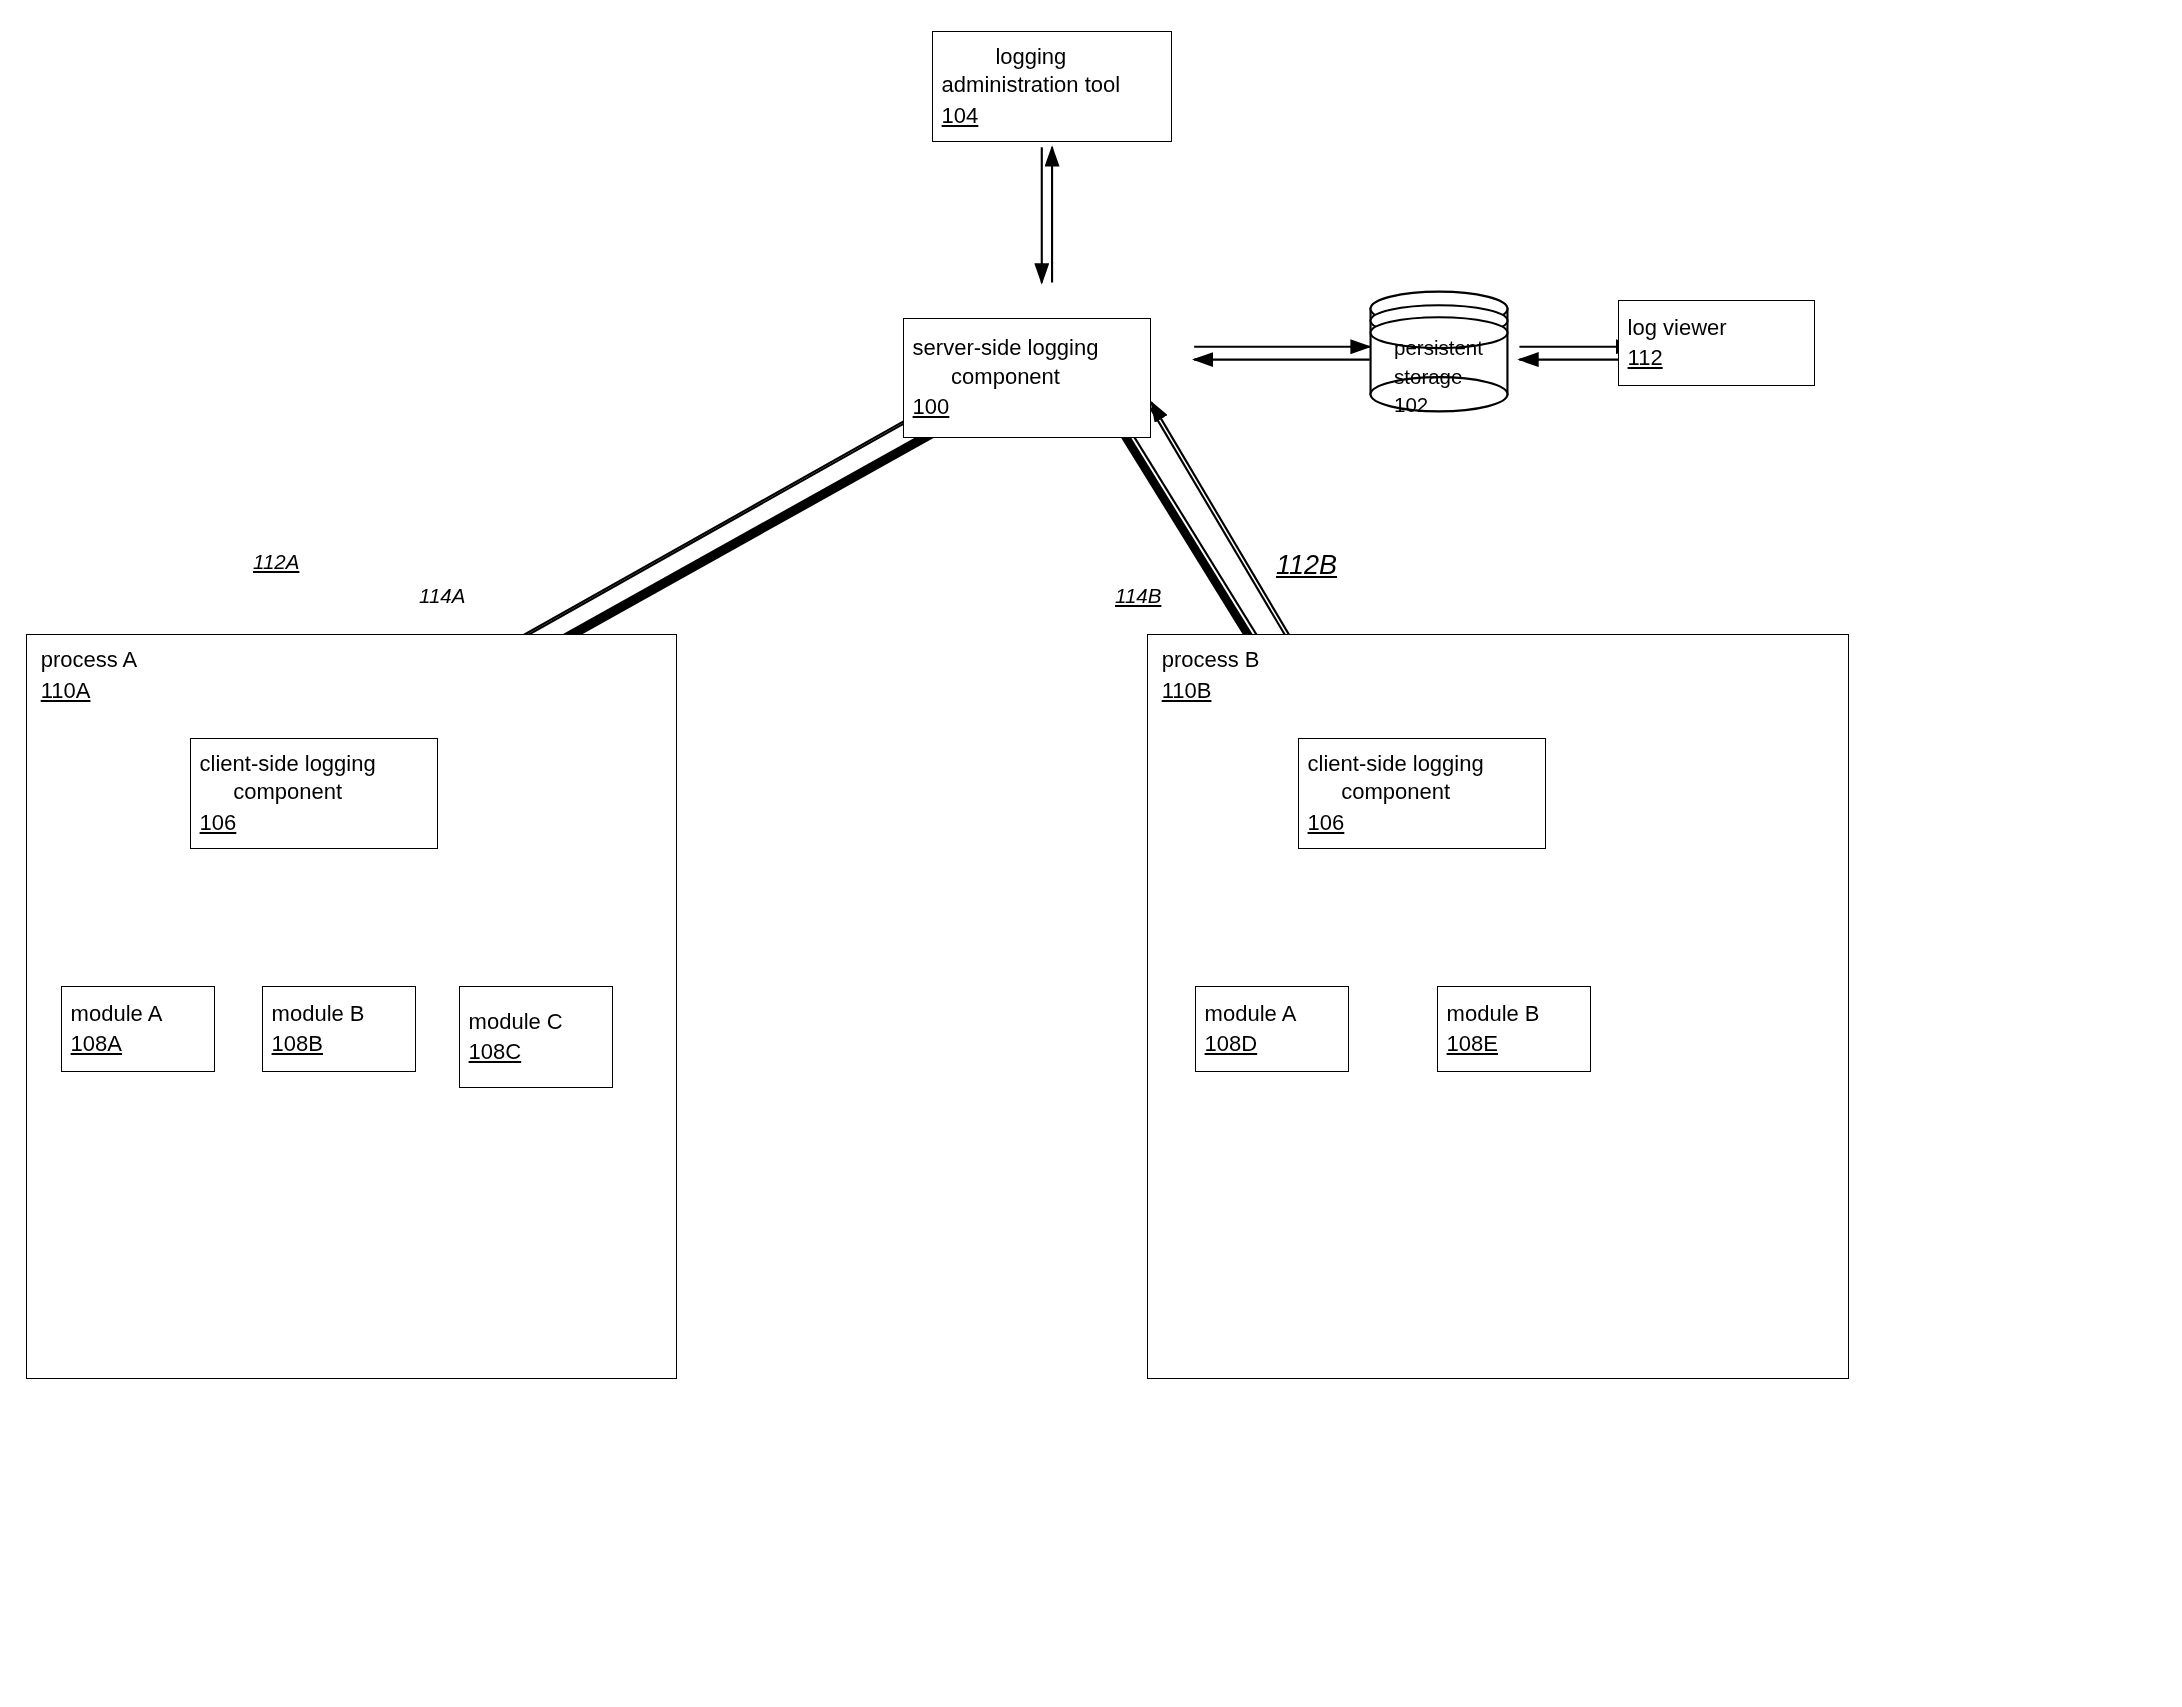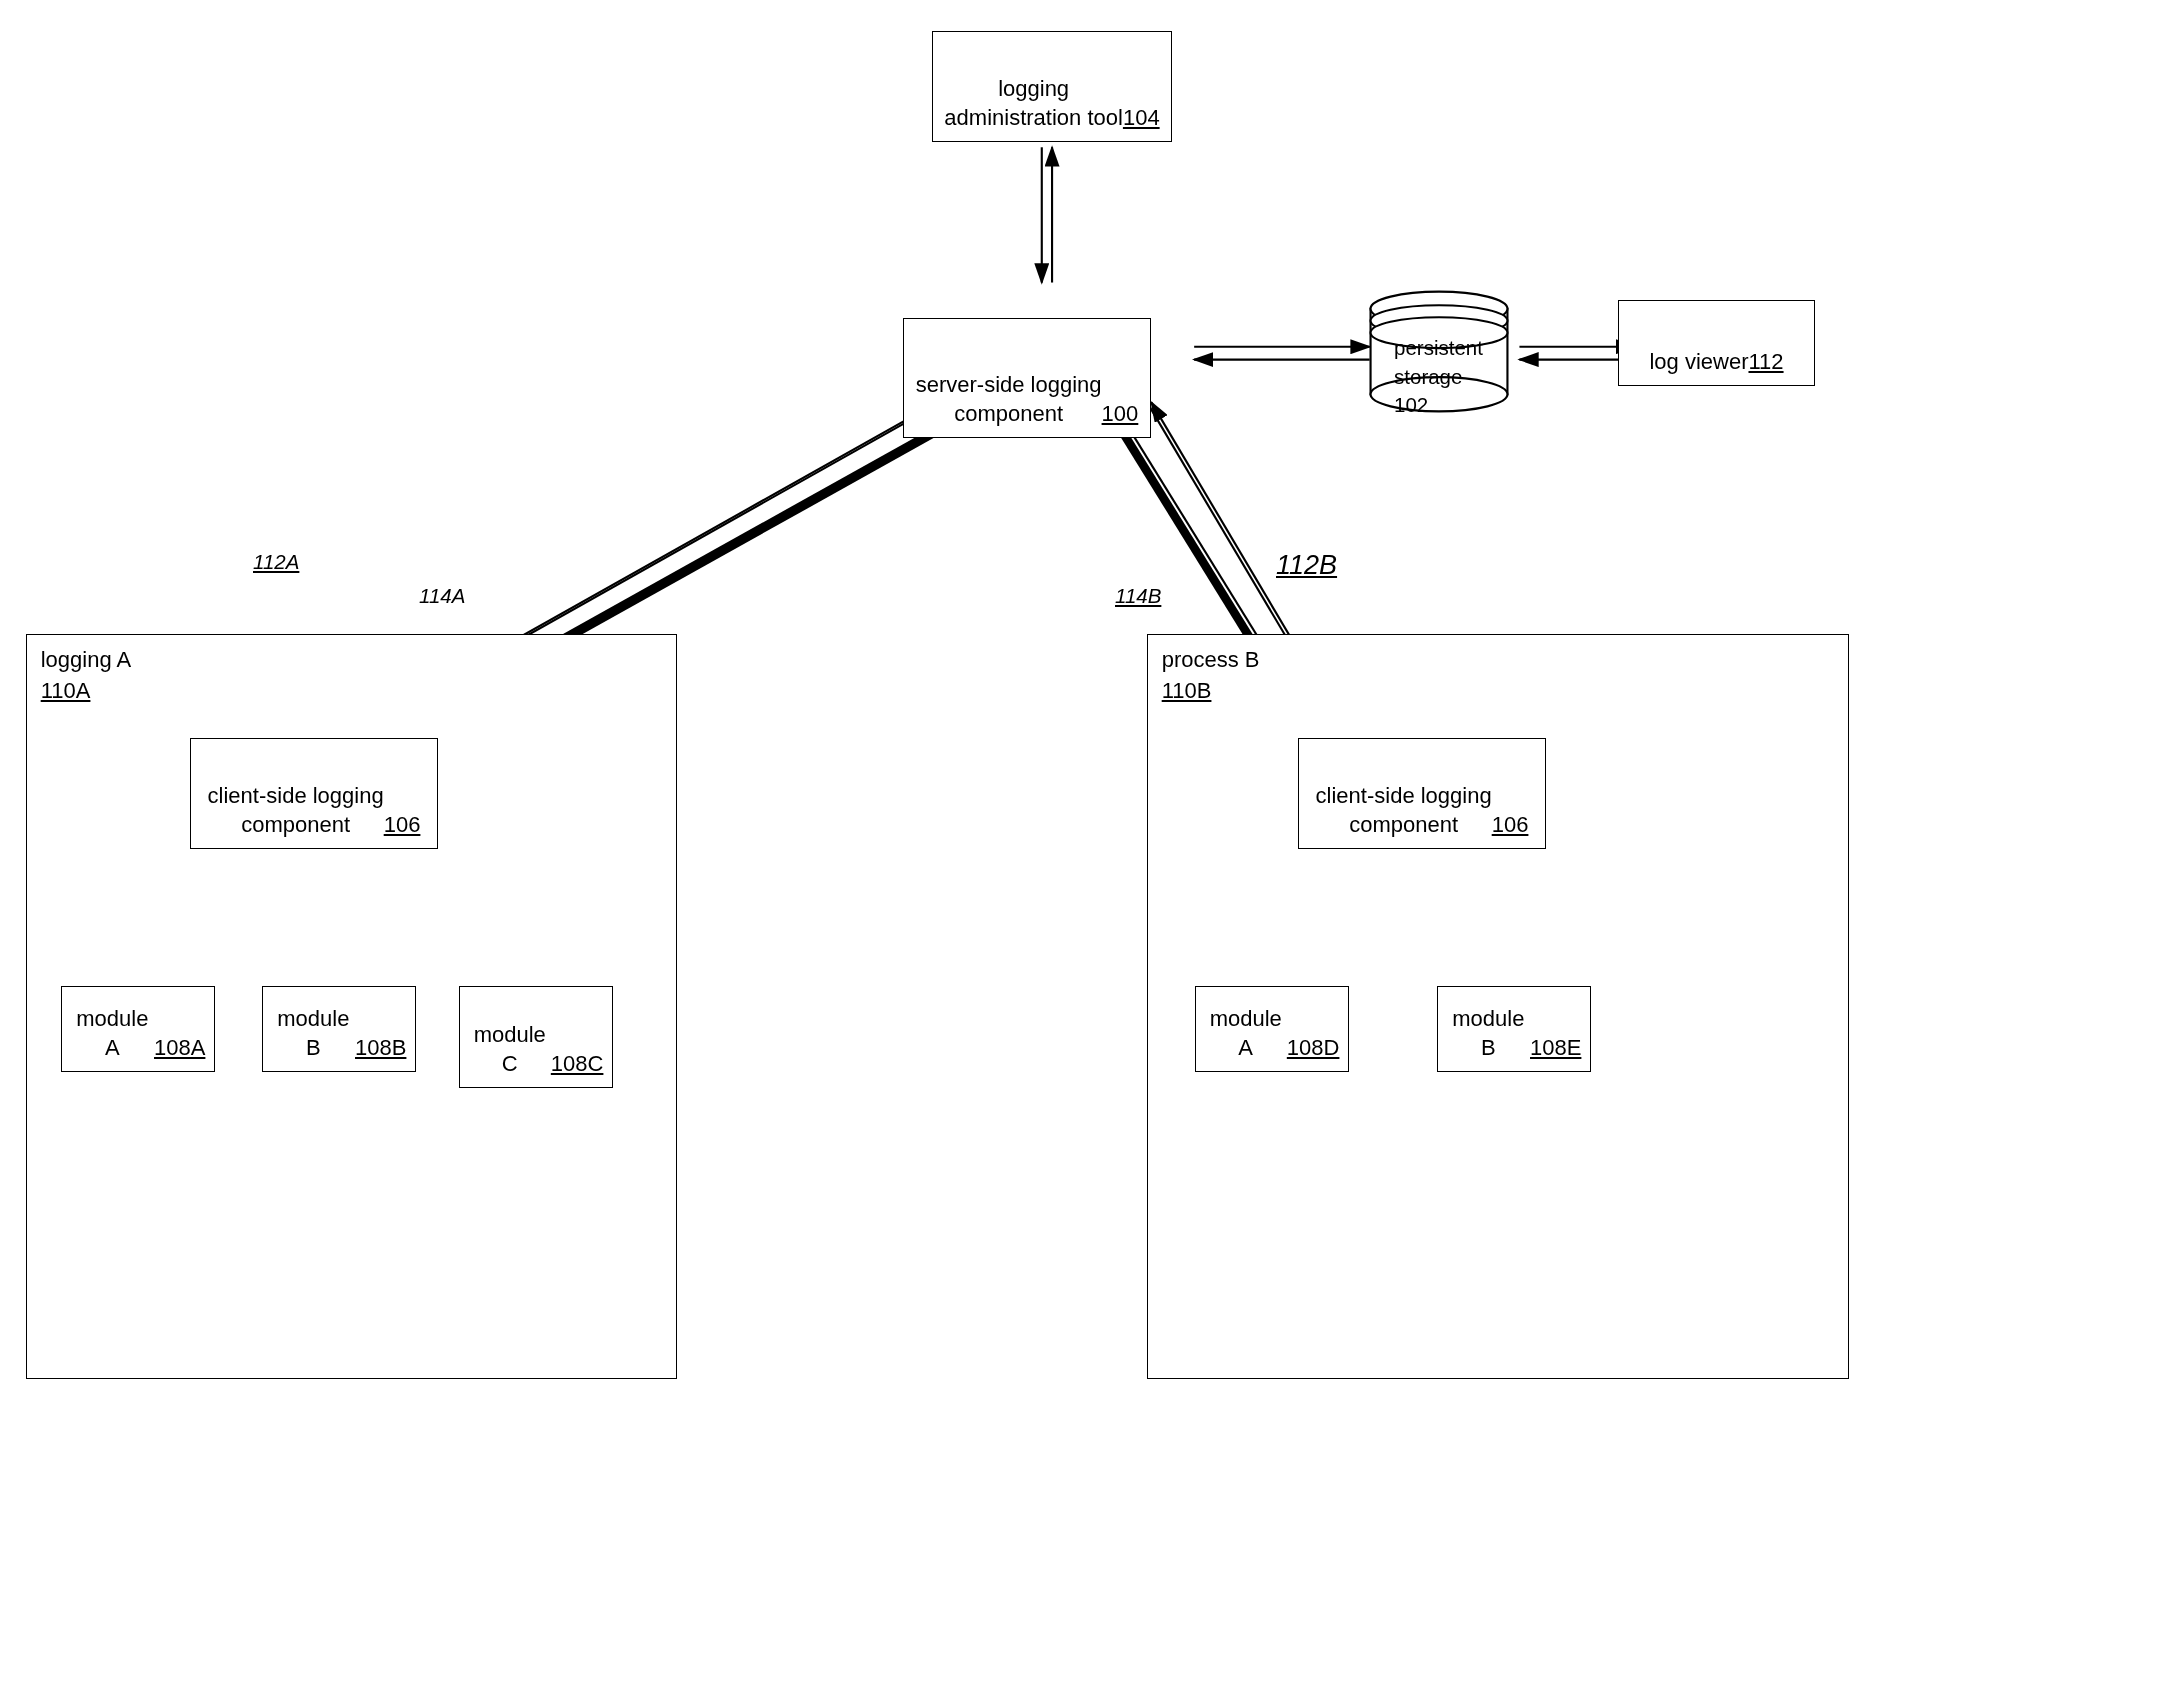--- a/index.html
+++ b/index.html
@@ -17,22 +17,22 @@
       top: 0; left: 0;
       width: 2182px;
       height: 1707px;
     }
 
     .box {
       position: absolute;
       border: 1.7px solid #000;
       background: #fff;
       display: flex;
-      flex-direction: row;
-      align-items: flex-end;
+      flex-direction: column;
+      align-items: flex-start;
       justify-content: center;
       text-align: center;
       font-size: 22px;
       line-height: 1.3;
       padding: 8.6px;
     }
 
     .box .ref {
       text-decoration: underline;
       font-size: 22px;
@@ -171,21 +171,21 @@
     </div>
   </div>
 
   <div class="box" style="left:1618px; top:300px; width:197px; height:86px;">
     <span style="font-size:22px;">log viewer</span>
     <span class="ref">112</span>
   </div>
 
   <div class="process-container" style="left:26px; top:634px; width:651px; height:745px;">
     <div class="process-label">
-      <span>logging A</span>
+      <span>process A</span>
       <span class="ref">110A</span>
     </div>
 
     <div class="box" style="left:163px; top:103px; width:248px; height:111px;">
       <span style="white-space:pre-line; font-size:22px;">client-side logging
 component</span>
       <span class="ref">106</span>
     </div>
 
     <div class="box" style="left:34px; top:351px; width:154px; height:86px;">

